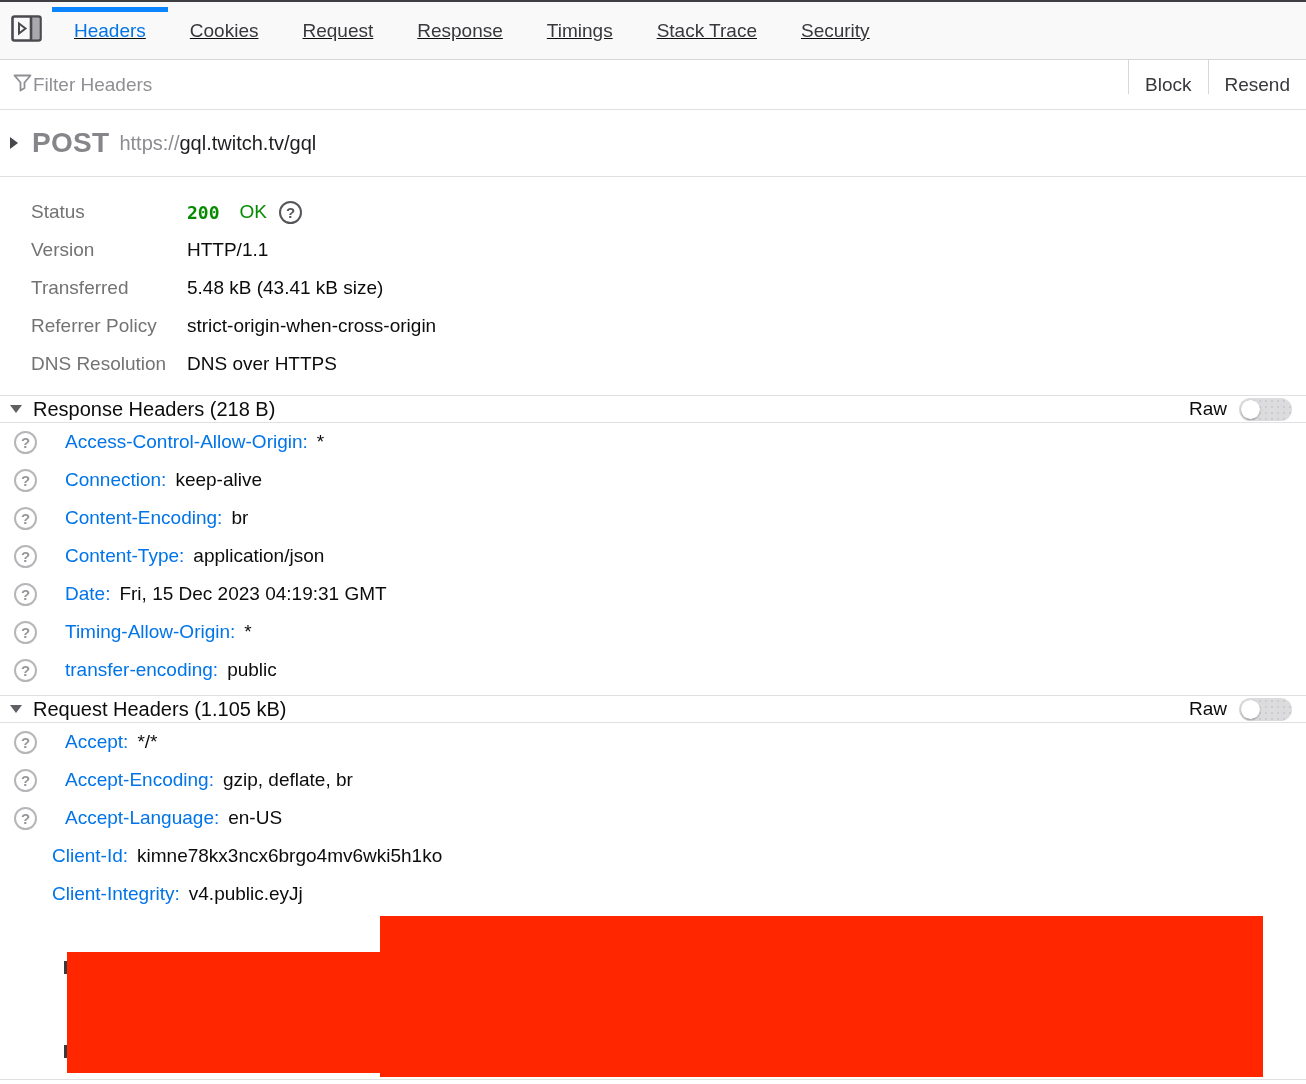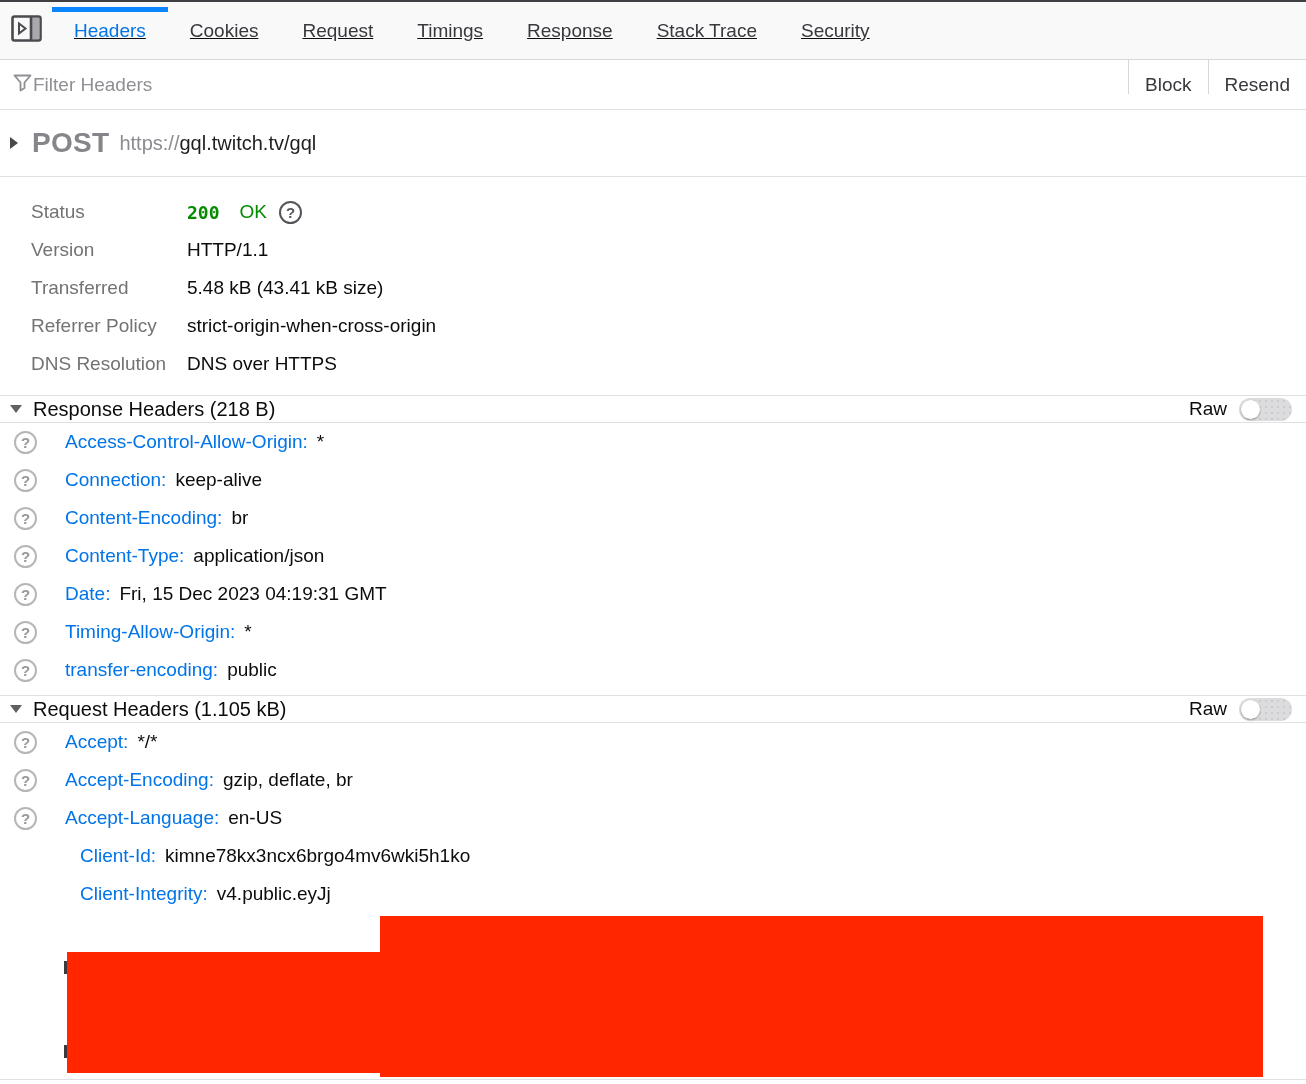--- a/index.html
+++ b/index.html
@@ -95,21 +95,21 @@
     background-size:6px 6px; cursor:pointer; flex:none;
   }
   .toggle .knob {
     position:absolute; left:2px; top:2px; width:19px; height:19px; border-radius:50%;
     background:#fff; box-shadow:0 1px 2px rgba(0,0,0,.3);
   }
 
   
   .hrow { height:38px; display:flex; align-items:center; padding-left:14px; font-size:19px; }
   .hrow .help-circle { margin-right:28px; }
-  .hrow.no-icon { padding-left:52px;margin-left:28px; }
+  .hrow.no-icon { padding-left:52px; }
   .hname { color:#0074e8; margin-right:9px; white-space:nowrap; }
   .hvalue { color:#0c0c0d; white-space:nowrap; }
 
   
   .redact { position:absolute; background:#ff2600; }
   .redact-a { left:380px; top:916px; width:883px; height:161px; }
   .redact-b { left:67px; top:952px; width:389px; height:121px; }
   .speck { position:absolute; width:3px; height:13px; background:#3a3a3e; }
   .speck-1 { left:64px; top:961px; }
   .speck-2 { left:64px; top:1045px; }
@@ -136,24 +136,24 @@
     <div class="tab active">
         <span>Headers</span>
       </div>
     <div class="tab">
         <span>Cookies</span>
       </div>
     <div class="tab">
         <span>Request</span>
       </div>
     <div class="tab">
+        <span>Response</span>
+      </div>
+    <div class="tab">
         <span>Timings</span>
-      </div>
-    <div class="tab">
-        <span>Response</span>
       </div>
     <div class="tab">
         <span>Stack Trace</span>
       </div>
     <div class="tab">
         <span>Security</span>
       </div>
   </div>
 
   <div class="filter-row">

